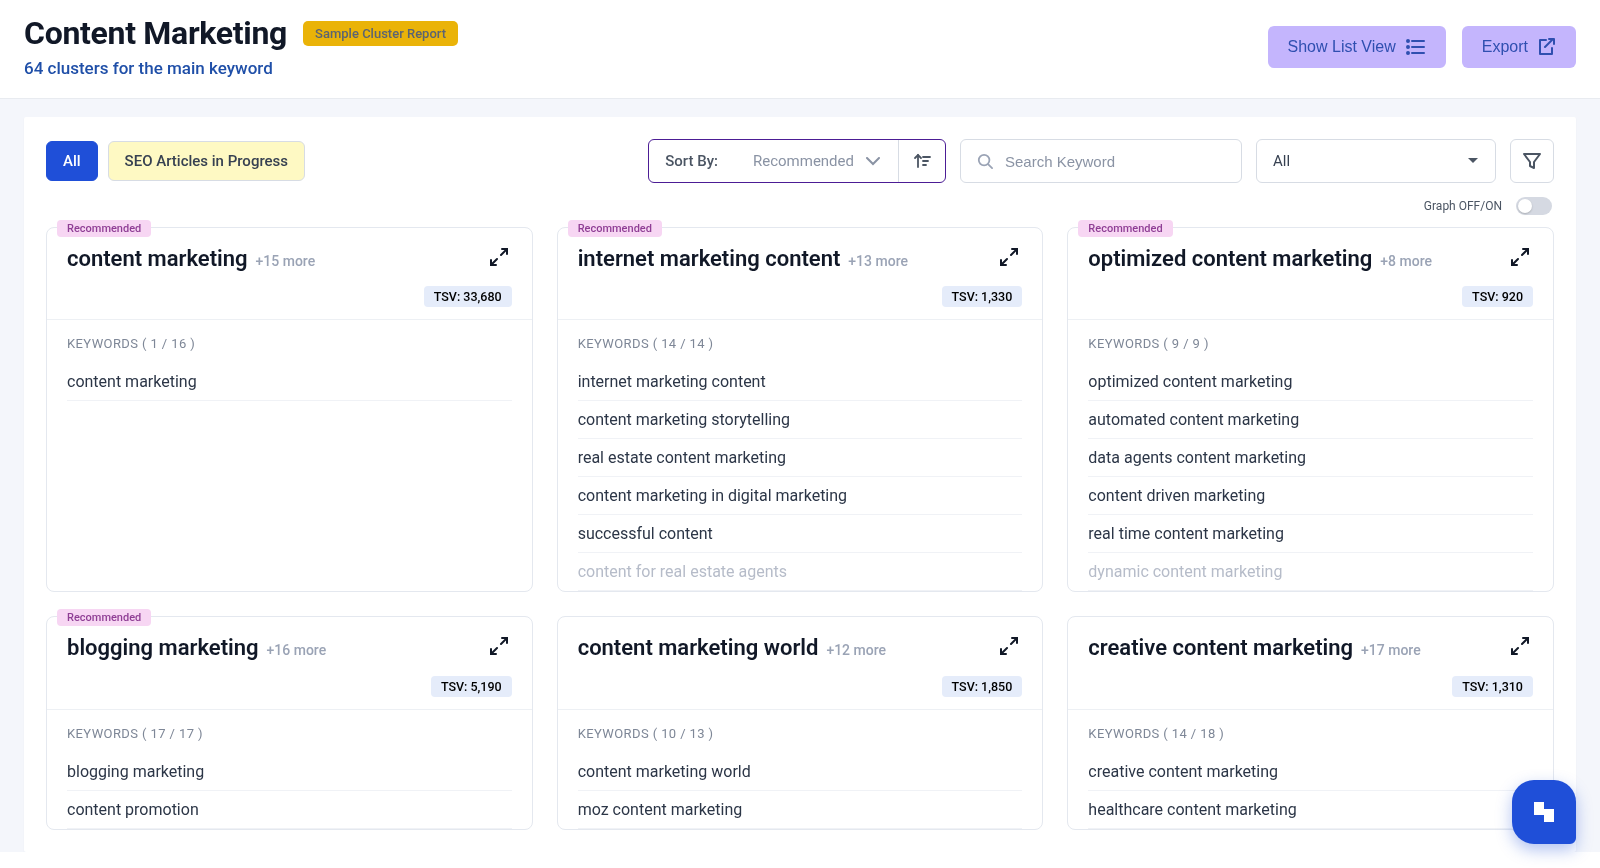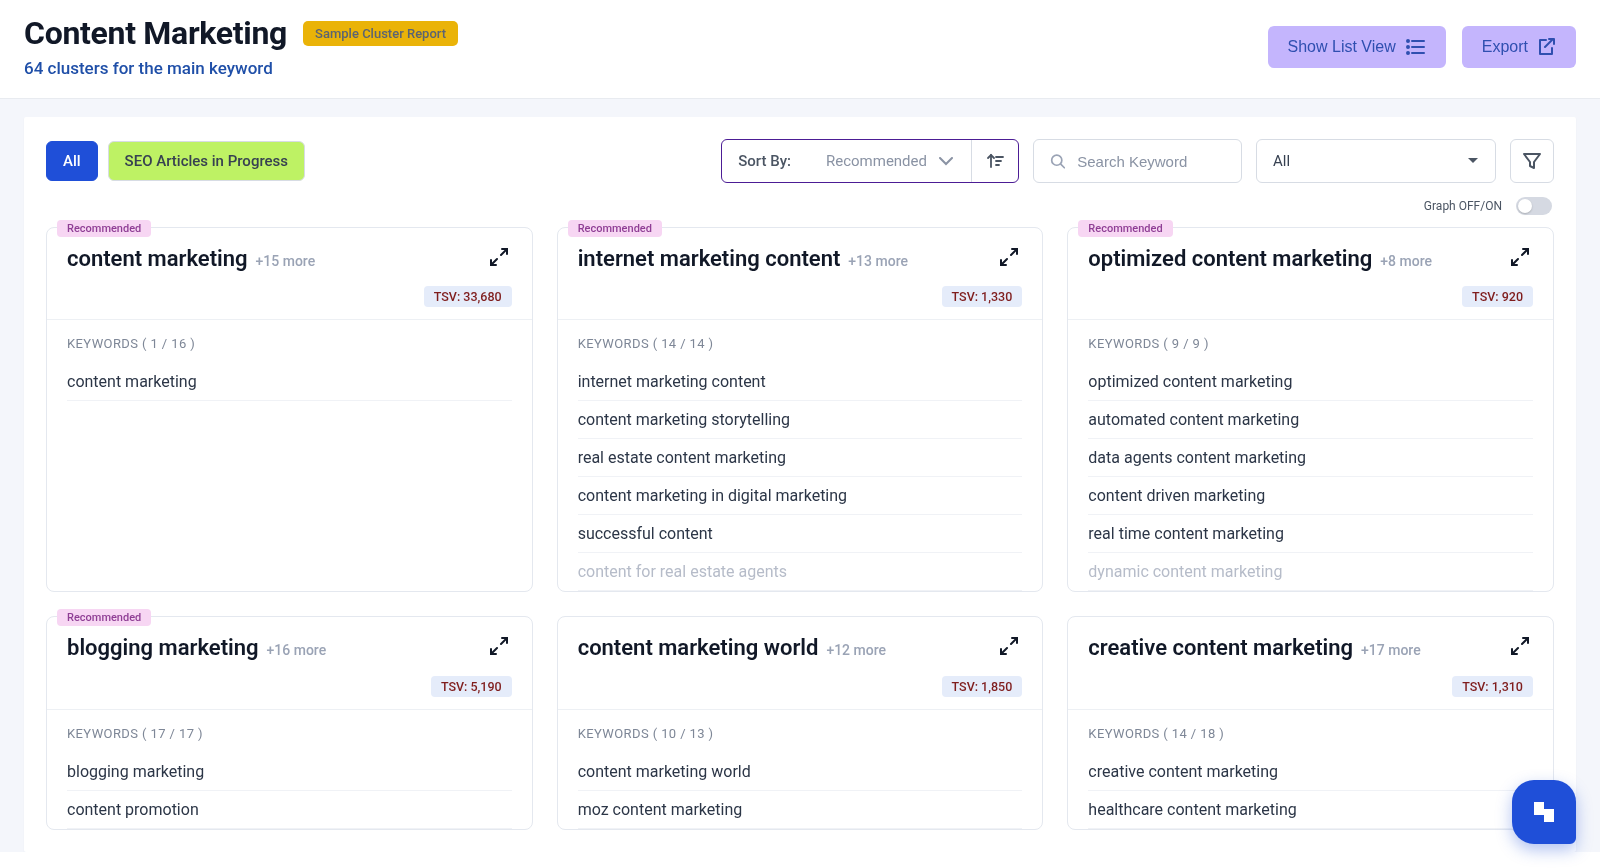--- a/index.html
+++ b/index.html
@@ -10,47 +10,47 @@
   h1.page-title { font-size:32px; font-weight:700; color:#111827; letter-spacing:-0.3px;}
   .chip { background:#eab308; color:#5b6472; font-size:13px; padding:5px 12px; border-radius:5px; font-weight:500;}
   .subtitle { color:#1f4fa8; font-size:17px; font-weight:500; }
   .hdr-right { display:flex; gap:16px; padding-top:12px;}
   .ghost-btn { background:#c4b5fd; color:#2f4fb0; border:none; font-size:16px; font-weight:500; padding:12px 20px; border-radius:6px; display:flex; align-items:center; gap:10px; cursor:pointer;}
   .ghost-btn svg { stroke:#2f4fb0; }
   .body-area { background:#f4f6fb; padding:18px 0 0 0; }
   .panel { background:#fff; margin:0 24px; border-radius:2px; padding:22px; box-shadow:0 1px 2px rgba(15,23,42,.04);}
   .toolbar { display:flex; align-items:center; gap:14px; }
   .tabs { display:flex; gap:10px;}
-  .tab { border:1px solid #d7dce4; border-radius:6px; padding:10px 16px; font-size:15px; background:#bef264; color:#374151; cursor:pointer; font-weight:500;}
+  .tab { border:1px solid #d7dce4; border-radius:6px; padding:10px 16px; font-size:15px; background:#fef9c3; color:#374151; cursor:pointer; font-weight:500;}
   .tab.active { background:#1f4fd8; border-color:#1f4fd8; color:#fff; }
   .spacer { flex:1; }
   .sort-group { display:flex; align-items:center; border:1px solid #4c1d95; border-radius:6px; height:44px; }
   .sort-label { font-size:15px; color:#4b5563; padding:0 16px; font-weight:500;}
   .sort-value { display:flex; align-items:center; gap:12px; color:#8a93a4; padding:0 18px; font-size:15px; border-left:1px solid transparent;}
   .sort-dir { border-left:1px solid #d7dce4; height:100%; display:flex; align-items:center; padding:0 14px;}
-  .search-box { display:flex; align-items:center; gap:12px; border:1px solid #d7dce4; border-radius:6px; height:44px; padding:0 16px; width:209px;}
+  .search-box { display:flex; align-items:center; gap:12px; border:1px solid #d7dce4; border-radius:6px; height:44px; padding:0 16px; width:282px;}
   .search-box input { border:none; outline:none; font-size:15px; width:100%; color:#374151;}
   .search-box input::placeholder { color:#8a93a4; }
   .select-box { display:flex; align-items:center; justify-content:space-between; border:1px solid #d7dce4; border-radius:6px; height:44px; padding:0 16px; width:240px; font-size:15px; color:#374151; cursor:pointer;}
   .filter-btn { width:44px; height:44px; border:1px solid #d7dce4; border-radius:6px; display:flex; align-items:center; justify-content:center; cursor:pointer; background:#fff;}
   .graph-row { display:flex; justify-content:flex-end; align-items:center; gap:14px; margin-top:14px; padding-right:2px;}
   .graph-label { font-size:12px; color:#4b5563; }
   .switch { width:36px; height:18px; background:#d5d9e2; border-radius:10px; position:relative; cursor:pointer;}
   .switch::after { content:""; width:14px; height:14px; background:#fff; border-radius:50%; position:absolute; top:2px; left:2px; box-shadow:0 1px 2px rgba(0,0,0,.2);}
   .grid { display:grid; grid-template-columns:repeat(3,1fr); gap:24px; margin-top:12px;}
   .card { border:1px solid #e4e8ef; border-radius:8px; position:relative; display:flex; flex-direction:column; min-height:360px; padding-bottom:0;}
   .card.short { min-height:auto;}
   .rec-badge { position:absolute; top:-8px; left:10px; background:#f7d6f3; color:#8f3e95; font-size:11px; padding:2px 10px; border-radius:4px; font-weight:500;}
   .card-head { padding:18px 20px 12px 20px; border-bottom:1px solid #edf0f4; }
   .card-title-row { display:flex; align-items:flex-start; justify-content:space-between; gap:12px;}
   .card-title { font-size:22px; font-weight:600; color:#111827; line-height:1.2;}
   .more-count { color:#9aa3b5; font-size:14px; font-weight:500; margin-left:4px; white-space:nowrap;}
   .expand-icon { width:22px; height:22px; cursor:pointer; flex-shrink:0; margin-top:2px;}
   .tsv-row { display:flex; justify-content:flex-end; margin-top:14px;}
-  .tsv-badge { background:#e5ecfa; color:#7f1d1d; font-size:12.5px; padding:3px 10px; border-radius:4px; font-weight:500;}
+  .tsv-badge { background:#e5ecfa; color:#000000; font-size:12.5px; padding:3px 10px; border-radius:4px; font-weight:500;}
   .card-body { padding:16px 20px 0 20px; overflow:hidden;}
   .kw-head { color:#7e8797; font-size:13px; letter-spacing:.4px; margin-bottom:12px;}
   .kw-list { list-style:none;}
   .kw-list li { font-size:16px; color:#2c3647; padding:9px 0; border-bottom:1px solid #f0f2f6;}
   .kw-list li.faded { color:#b6bcc9; }
   .fab { position:fixed; right:24px; bottom:24px; width:64px; height:64px; background:#1f4fd8; border-radius:22px 22px 6px 22px; display:flex; align-items:center; justify-content:center; cursor:pointer; box-shadow:0 6px 16px rgba(31,79,216,.35);}
   .fab svg { fill:#fff;}
   svg { display:block; }
 </style>
 </head>

